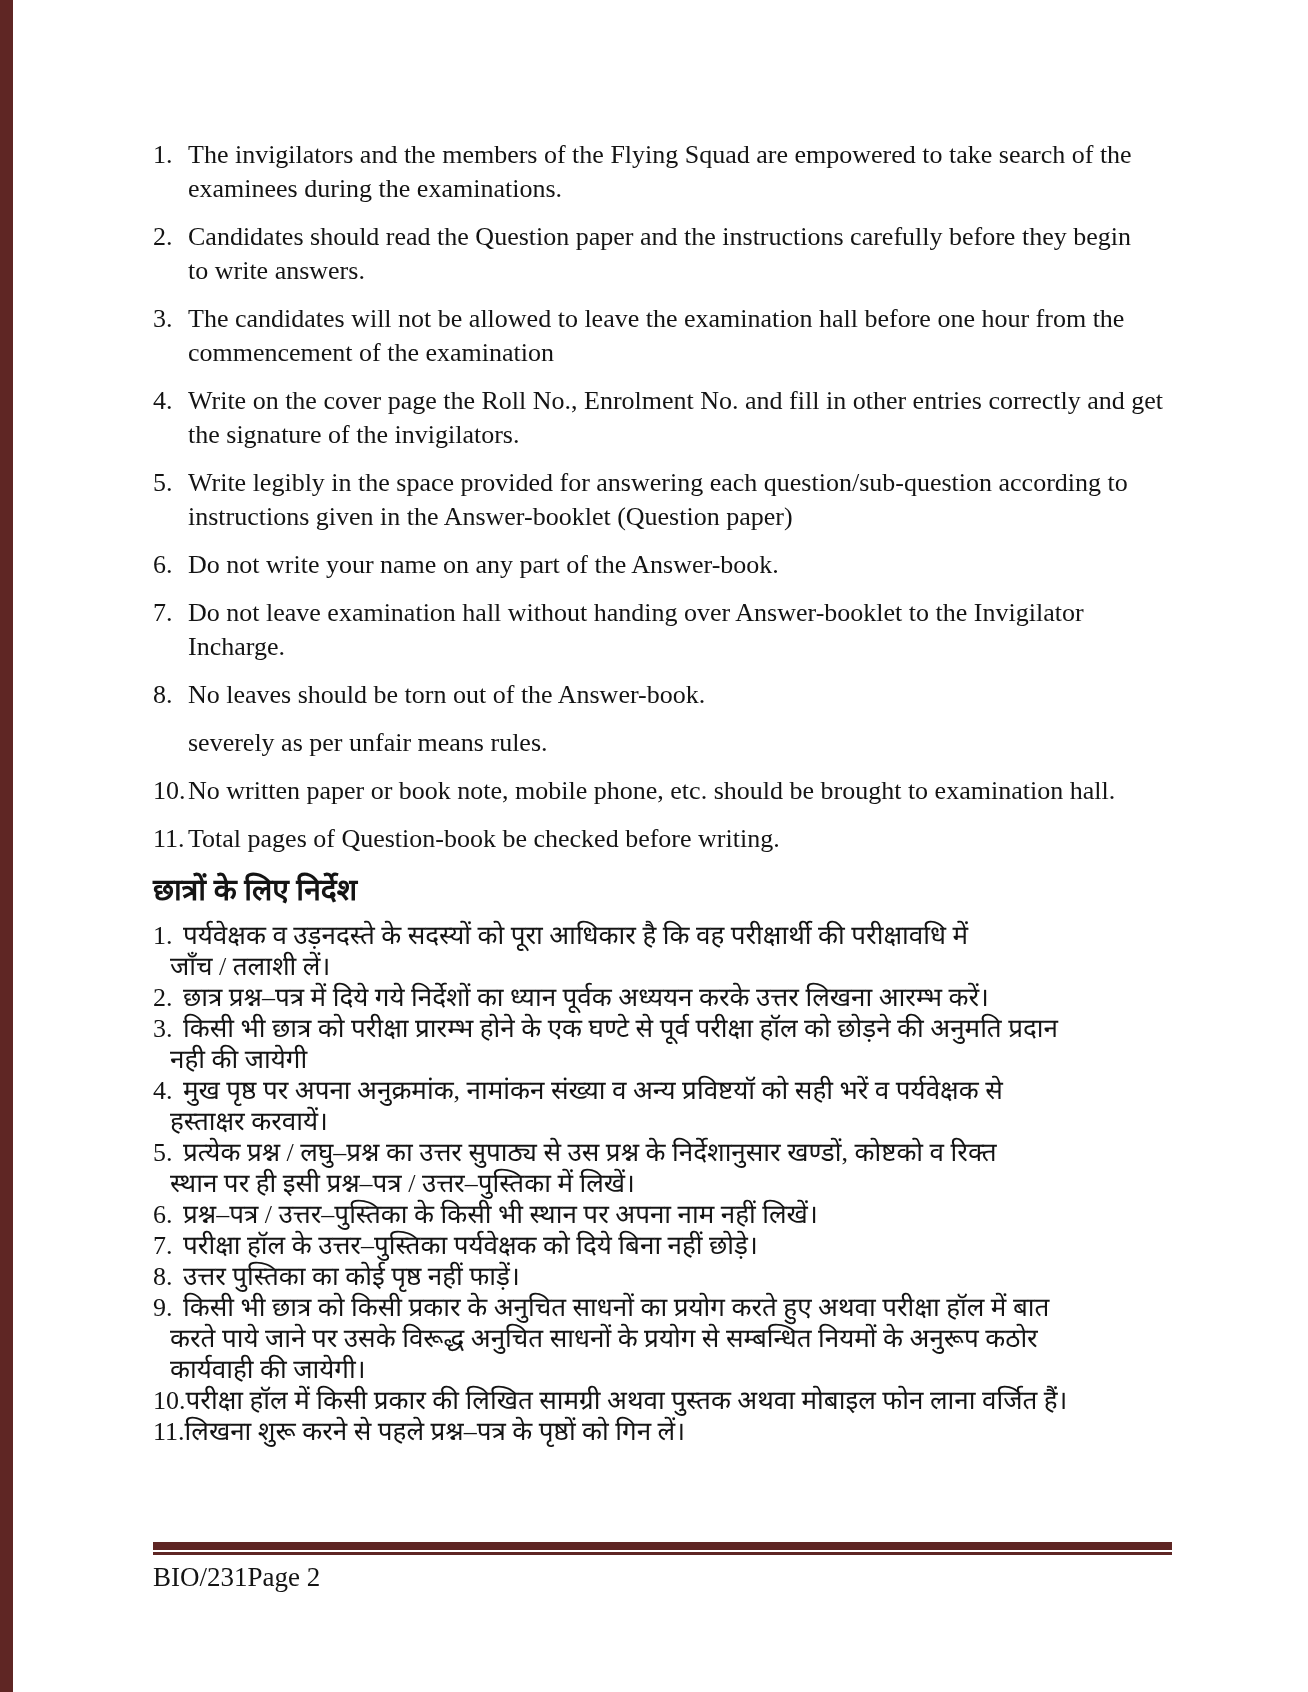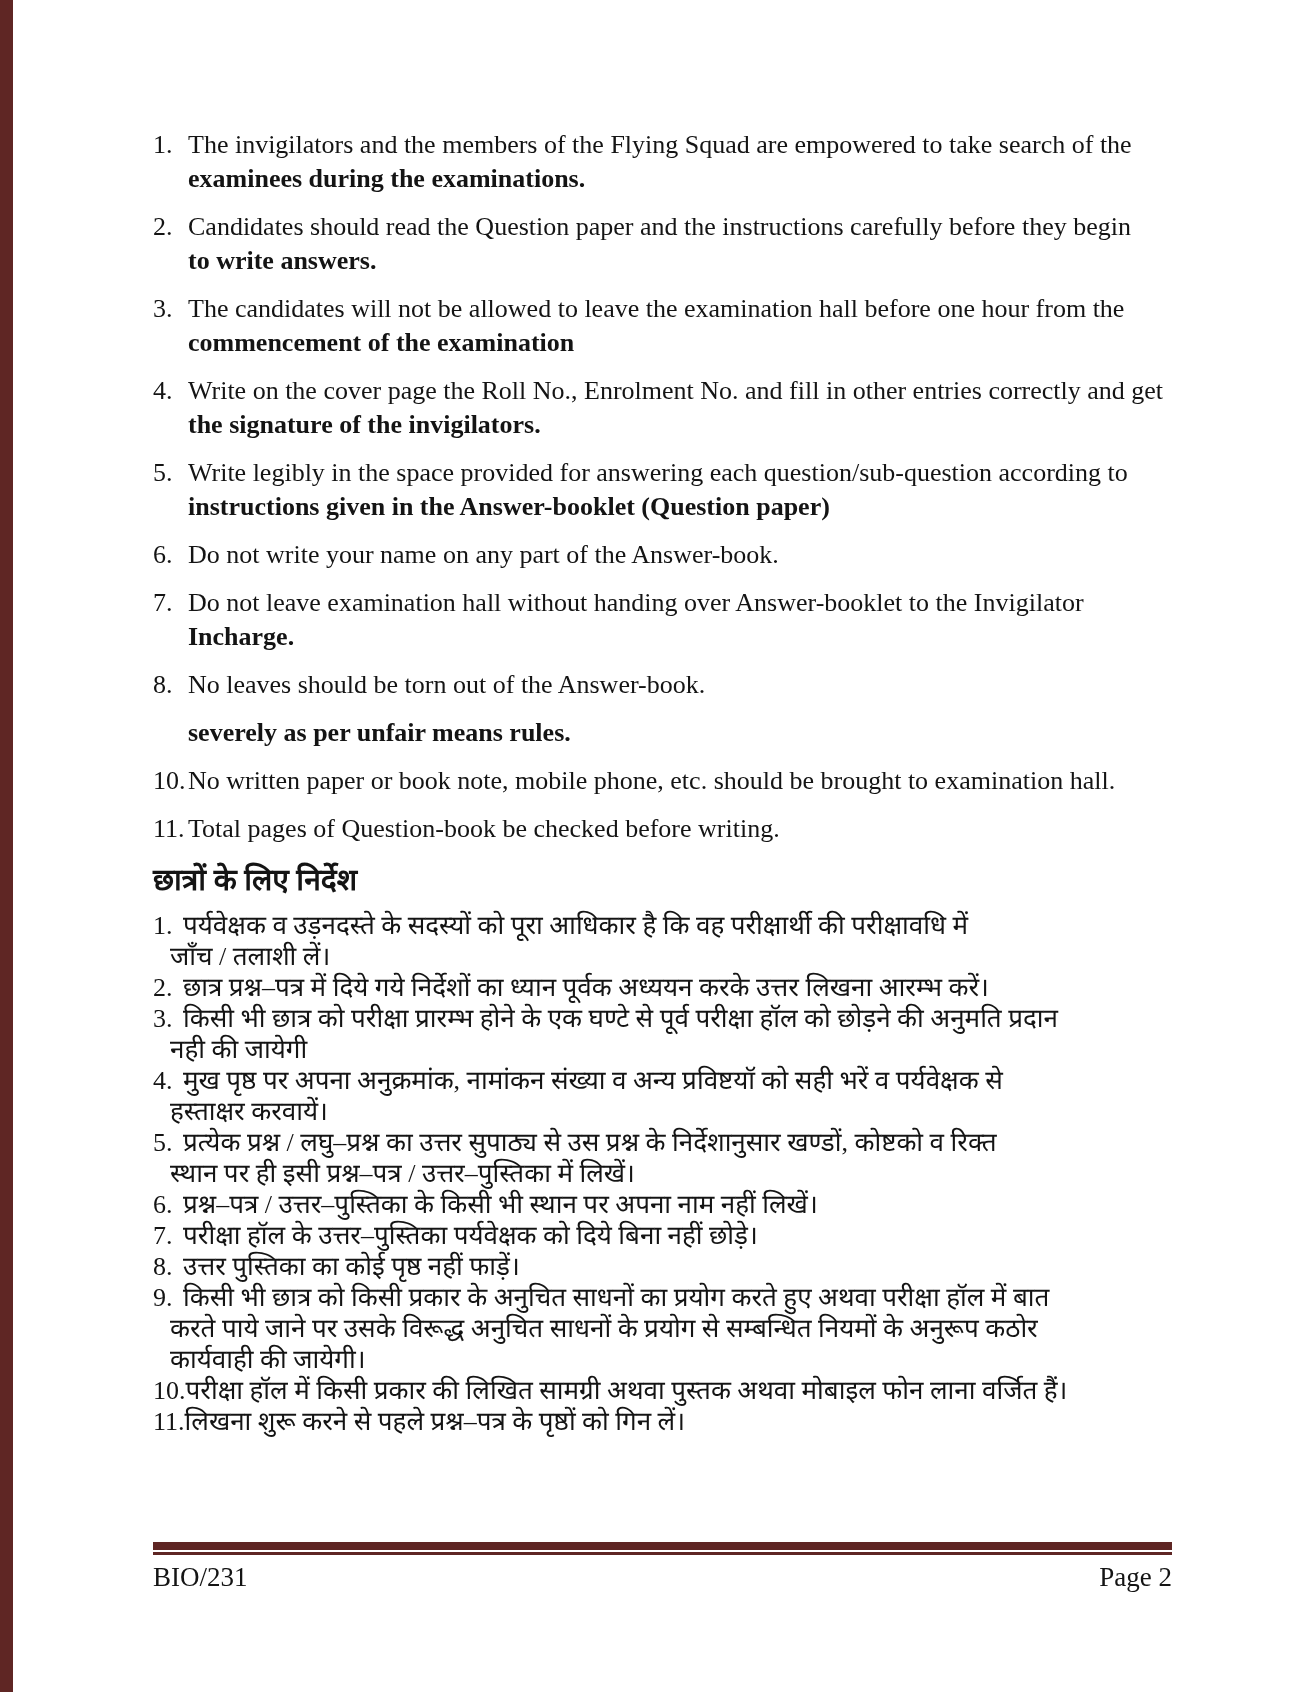--- a/index.html
+++ b/index.html
@@ -9,43 +9,43 @@
     background:#ffffff;
     overflow:hidden;
     font-family:"Liberation Serif","DejaVu Serif",serif;
     color:#141414;
   }
   .edgebar{
     position:absolute;left:0;top:0;width:13px;height:1692px;
     background:#5f2624;
   }
   .content{
-    position:absolute;left:153px;top:128px;width:1100px;
+    position:absolute;left:153px;top:138px;width:1100px;
   }
   
   .eitem{margin:0 0 14px 0;font-size:26px;line-height:34px;}
   .line{white-space:nowrap;}
   .num{display:inline-block;min-width:35px;}
-  .cont{padding-left:35px;white-space:nowrap;font-weight:bold;}
+  .cont{padding-left:35px;white-space:nowrap;}
   
   .hindi-title{
     width:1012px;margin:10px 0 10px 0;
     font-size:30px;font-weight:bold;text-align:left;line-height:40px;
     white-space:nowrap;
   }
   .hitem{font-size:26px;line-height:31px;}
   .hnum{display:inline-block;min-width:30px;}
   .hcont{padding-left:17px;white-space:nowrap;}
   
   .footer-rule{position:absolute;left:153px;top:1542px;width:1019px;}
   .rule-thick{height:8px;background:#5f2624;}
   .rule-thin{height:3px;background:#5f2624;margin-top:2px;}
   .footer-row{
     position:absolute;left:153px;top:1560px;width:1019px;
-    display:flex;justify-content:space-between;
+    display:flex;justify-content:flex-start;
     font-size:27px;line-height:34px;
   }
 </style>
 </head>
 <body>
 
 <div class="page">
   <div class="edgebar"></div>
 
   <div class="content">

